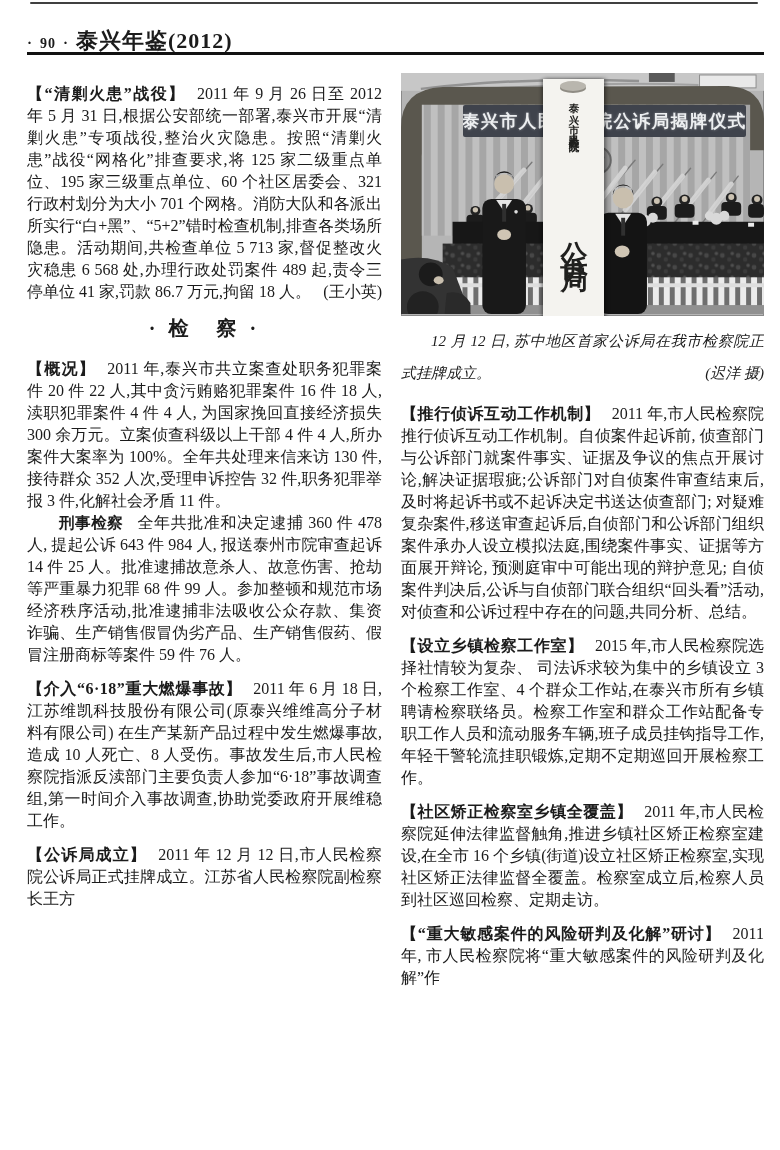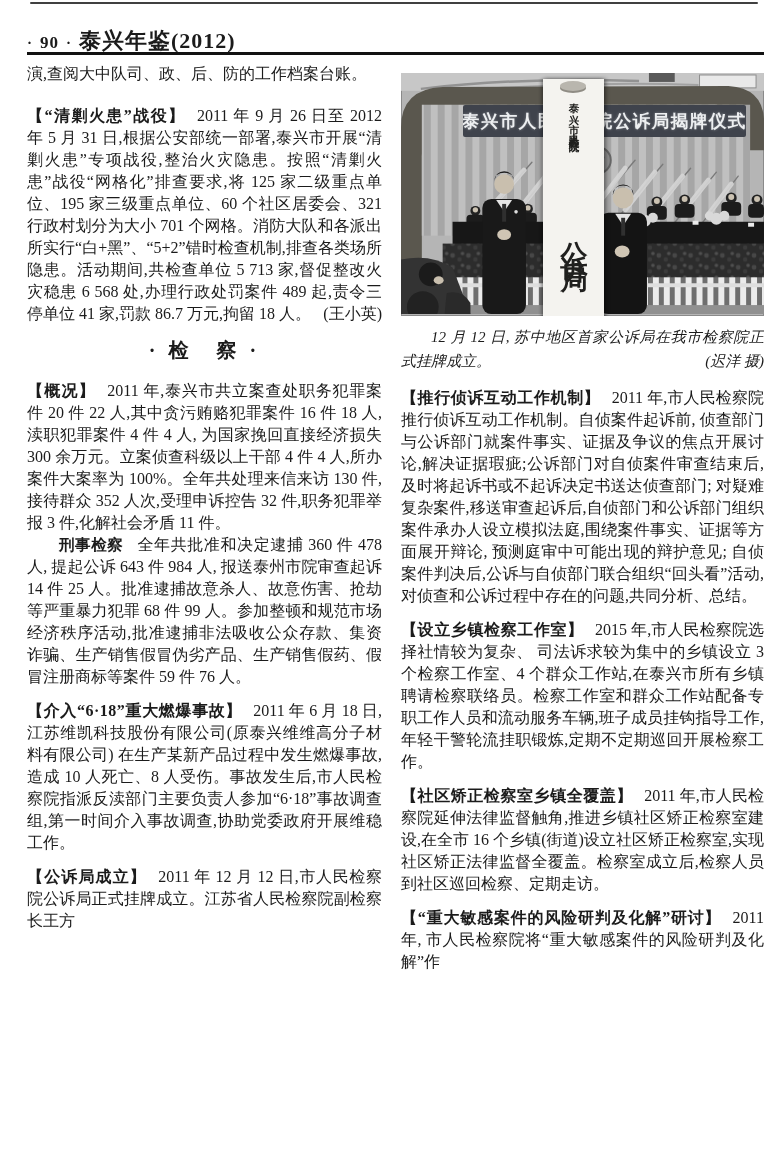--- a/index.html
+++ b/index.html
@@ -15,21 +15,21 @@
   .top-edge-line{
     position:absolute;top:2px;left:30px;right:22px;height:2px;
     background:#1f1f1f;border-radius:3px;opacity:.85;
   }
   .hdr{
     position:absolute;top:26px;left:27px;right:16px;
     font-size:17px;font-weight:bold;letter-spacing:1px;
     display:flex;align-items:baseline;gap:7px;
   }
   .hdr .dot{font-weight:bold;font-size:15px;}
-  .hdr .pgnum{font-family:"Liberation Serif",serif;font-weight:600;font-size:17px;}
+  .hdr .pgnum{font-family:"Liberation Serif",serif;font-weight:600;font-size:14px;}
   .hdr .btitle{font-weight:bold;font-size:22px;}
   .hdr-rule{
     position:absolute;top:52px;left:27px;right:16px;height:3px;background:#111;
   }
   .columns{
     position:absolute;top:63px;left:27px;right:16px;bottom:0;
     display:flex;gap:19px;overflow:hidden;
   }
   .col{overflow:hidden;}
   .col.left{width:355px;flex:0 0 355px;}
@@ -82,21 +82,21 @@
   }
   .plaque-head .pcol-r{letter-spacing:.95em;}
   .plaque-head .pcol-l{letter-spacing:.18em;}
   .plaque-big{
     writing-mode:vertical-rl;text-orientation:upright;
     font-size:27px;font-weight:bold;letter-spacing:.5em;
     margin-top:6px;line-height:1;
   }
   
   p.caption{
-    margin-top:9px;font-size:15px;line-height:24px;
+    margin-top:9px;font-size:15px;line-height:32px;
     font-style:italic;text-indent:2em;
   }
   .credit{float:right;font-style:italic;}
 </style>
 </head>
 <body>
 
 <div class="page">
 
   <div class="top-edge-line"></div>
@@ -106,21 +106,20 @@
     <span class="pgnum">90</span>
     <span class="dot">·</span>
     <span class="btitle">泰兴年鉴(2012)</span>
   </div>
   <div class="hdr-rule"></div>
 
   <div class="columns">
 
     <section class="col left">
 
-      <p class="cont">演,查阅大中队司、政、后、防的工作档案台账。</p>
 
       <p class="entry gap-lg">
         <span class="etitle">【“清剿火患”战役】</span><span>2011 年 9 月 26 日至 2012 年 5 月 31 日,根据公安部统一部署,泰兴市开展“清剿火患”专项战役,整治火灾隐患。按照“清剿火患”战役“网格化”排查要求,将 125 家二级重点单位、195 家三级重点单位、60 个社区居委会、321 行政村划分为大小 701 个网格。消防大队和各派出所实行“白+黑”、“5+2”错时检查机制,排查各类场所隐患。活动期间,共检查单位 5 713 家,督促整改火灾稳患 6 568 处,办理行政处罚案件 489 起,责令三停单位 41 家,罚款 86.7 万元,拘留 18 人。</span>
         <span class="byline">(王小英)</span>
       </p>
 
       <h2 class="sec-heading">· 检　察 ·</h2>
 
       <p class="entry" style="margin-top:16px;">
         <span class="etitle">【概况】</span><span>2011 年,泰兴市共立案查处职务犯罪案件 20 件 22 人,其中贪污贿赂犯罪案件 16 件 18 人,渎职犯罪案件 4 件 4 人, 为国家挽回直接经济损失 300 余万元。立案侦查科级以上干部 4 件 4 人,所办案件大案率为 100%。全年共处理来信来访 130 件,接待群众 352 人次,受理申诉控告 32 件,职务犯罪举报 3 件,化解社会矛盾 11 件。</span>

